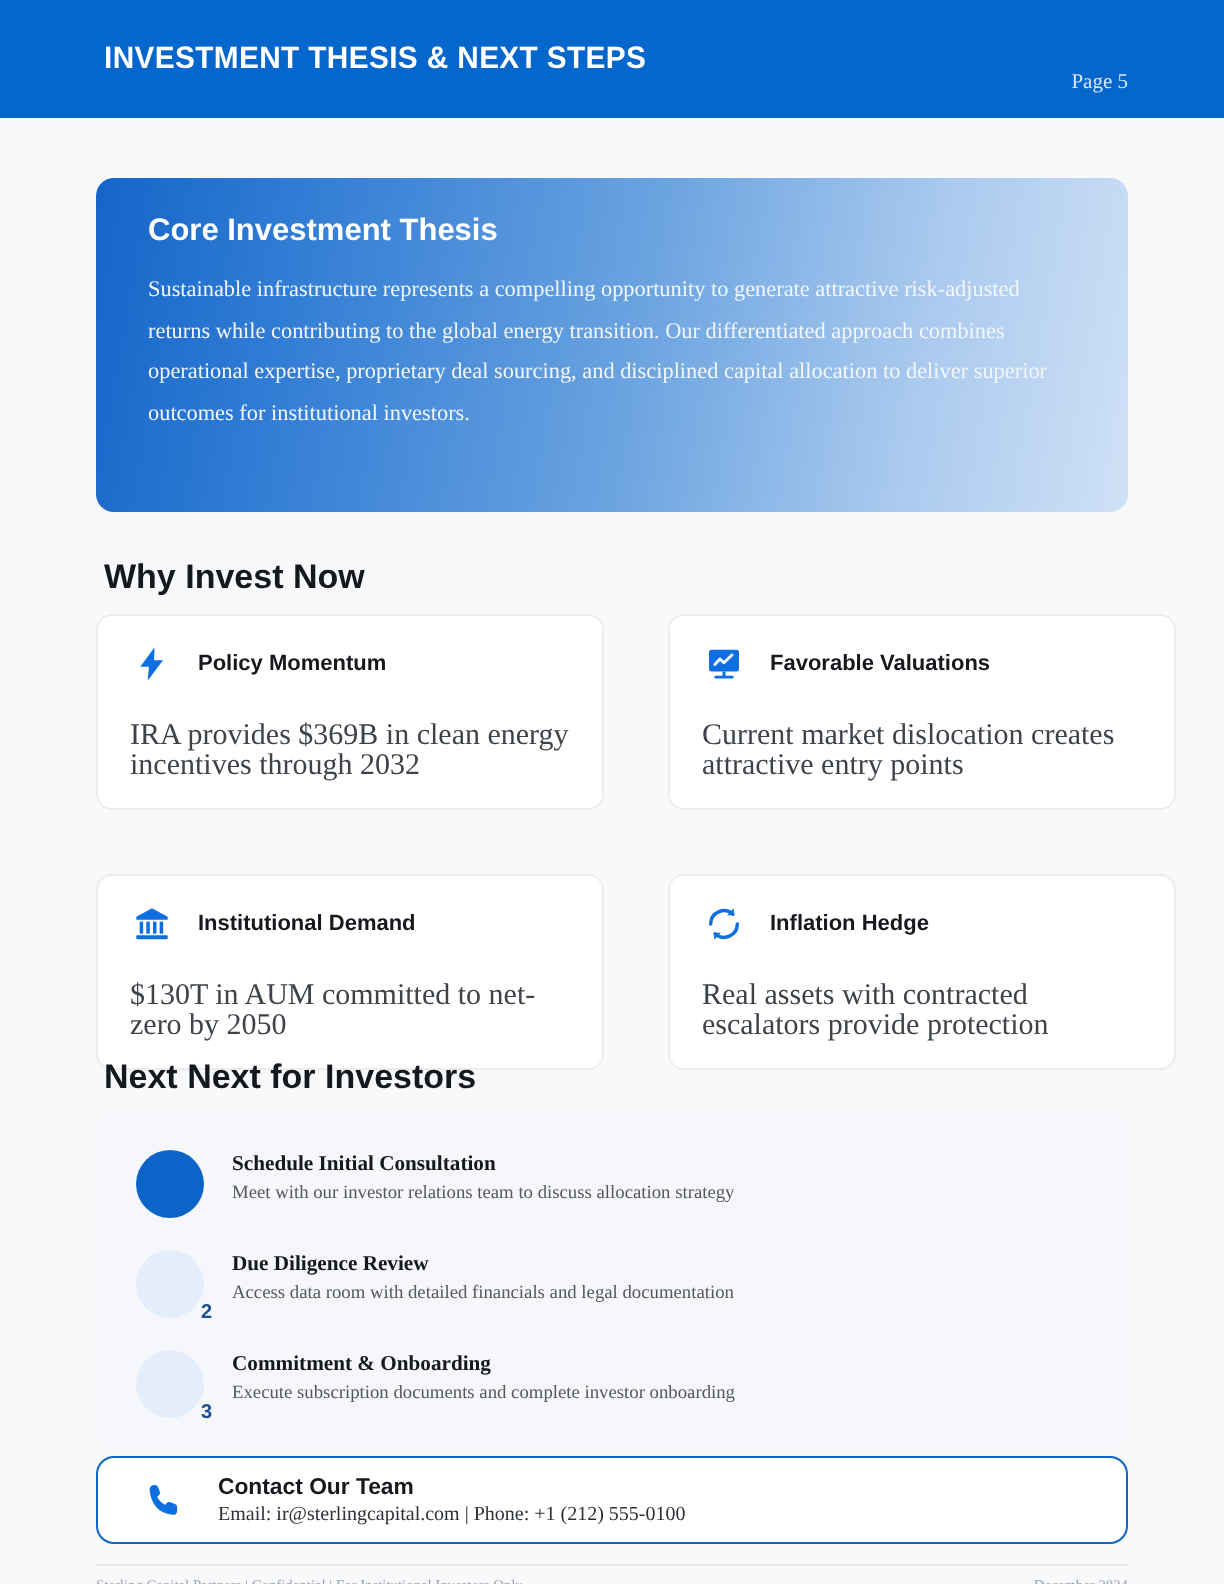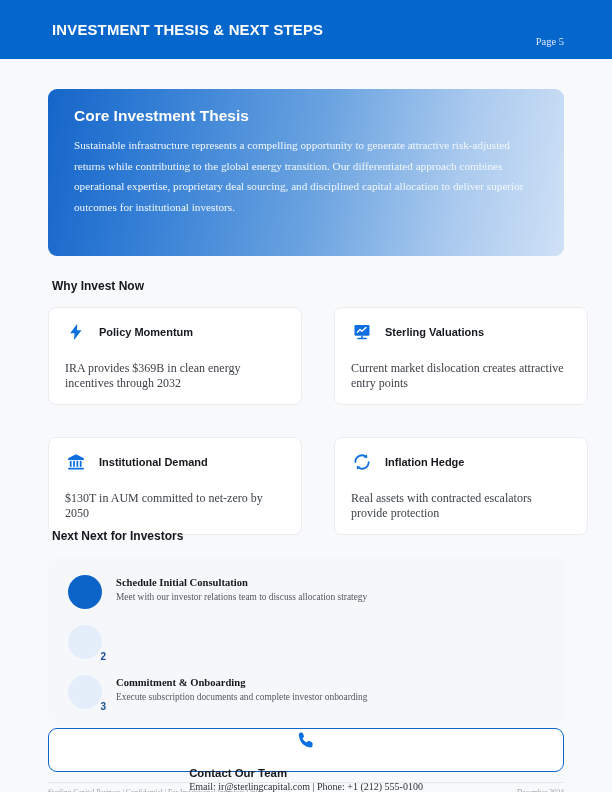--- a/index.html
+++ b/index.html
@@ -74,21 +74,21 @@
     line-height: 20.5px;
     font-family: "Liberation Serif", serif;
     margin: 0;
     max-width: 462px;
   }
 
   
   .section-title {
     position: absolute;
     left: 52px;
-    font-size: 12px;
+    font-size: 17px;
     font-weight: bold;
     color: #15181c;
     font-family: "Liberation Sans", sans-serif;
   }
   #why-title { top: 279px; }
   #steps-title { top: 529px; }
 
   
   .cards {
     position: absolute;
@@ -124,21 +124,21 @@
     flex: 0 0 22px;
   }
   .card-icon svg { display: block; }
   .card-title {
     font-size: 11px;
     font-weight: bold;
     color: #15181c;
     font-family: "Liberation Sans", sans-serif;
   }
   .card-desc {
-    font-size: 12px;
+    font-size: 15px;
     line-height: 14.5px;
     color: #3d4349;
     font-family: "Liberation Serif", serif;
     margin-top: 18px;
   }
 
   
   .steps-panel {
     position: absolute;
     left: 48px;
@@ -205,21 +205,20 @@
     width: 516px;
     height: 44px;
     border: 1.6px solid #0d64c8;
     border-radius: 9px;
     background: #ffffff;
     box-sizing: border-box;
     display: flex;
     align-items: center;
     gap: 16px;
     padding: 0 22px;
-    flex-direction: column;
   }
   .contact-icon {
     width: 22px;
     height: 22px;
     flex: 0 0 22px;
     display: flex;
     align-items: center;
     justify-content: center;
   }
   .contact-title {
@@ -284,21 +283,21 @@
     <div class="card">
       <div class="card-head">
         <span class="card-icon">
           <svg width="20" height="20" viewBox="0 0 24 24">
             <rect x="3" y="3.5" width="18" height="13" rx="1.5" fill="#0d6fe0"></rect>
             <path d="M6.5 12.3 9.6 9l2.3 2.2L16.8 6.6" stroke="#ffffff" stroke-width="1.7" fill="none" stroke-linecap="round" stroke-linejoin="round"></path>
             <rect x="11.1" y="16.5" width="1.8" height="3" fill="#0d6fe0"></rect>
             <rect x="6.2" y="19" width="11.6" height="1.7" rx="0.8" fill="#0d6fe0"></rect>
           </svg>
         </span>
-        <span class="card-title">Sterling Valuations</span>
+        <span class="card-title">Favorable Valuations</span>
       </div>
       <div class="card-desc">Current market dislocation creates attractive entry points</div>
     </div>
 
     <div class="card">
       <div class="card-head">
         <span class="card-icon">
           <svg width="20" height="20" viewBox="0 0 24 24">
             <path d="M12 2.6 2.6 7.6v1.9h18.8V7.6z" fill="#0d6fe0"></path>
             <rect x="4.6" y="10.6" width="2.1" height="7.2" fill="#0d6fe0"></rect>
@@ -343,20 +342,24 @@
         <div class="step-title">Schedule Initial Consultation</div>
         <div class="step-desc">Meet with our investor relations team to discuss allocation strategy</div>
       </div>
     </div>
 
     <div class="step-row">
       <div class="step-badge">
         <span class="step-circle idle"></span>
         <span class="step-num on-idle">2</span>
       </div>
+      <div class="step-text">
+        <div class="step-title">Due Diligence Review</div>
+        <div class="step-desc">Access data room with detailed financials and legal documentation</div>
+      </div>
     </div>
 
     <div class="step-row">
       <div class="step-badge">
         <span class="step-circle idle"></span>
         <span class="step-num on-idle">3</span>
       </div>
       <div class="step-text">
         <div class="step-title">Commitment &amp; Onboarding</div>
         <div class="step-desc">Execute subscription documents and complete investor onboarding</div>

